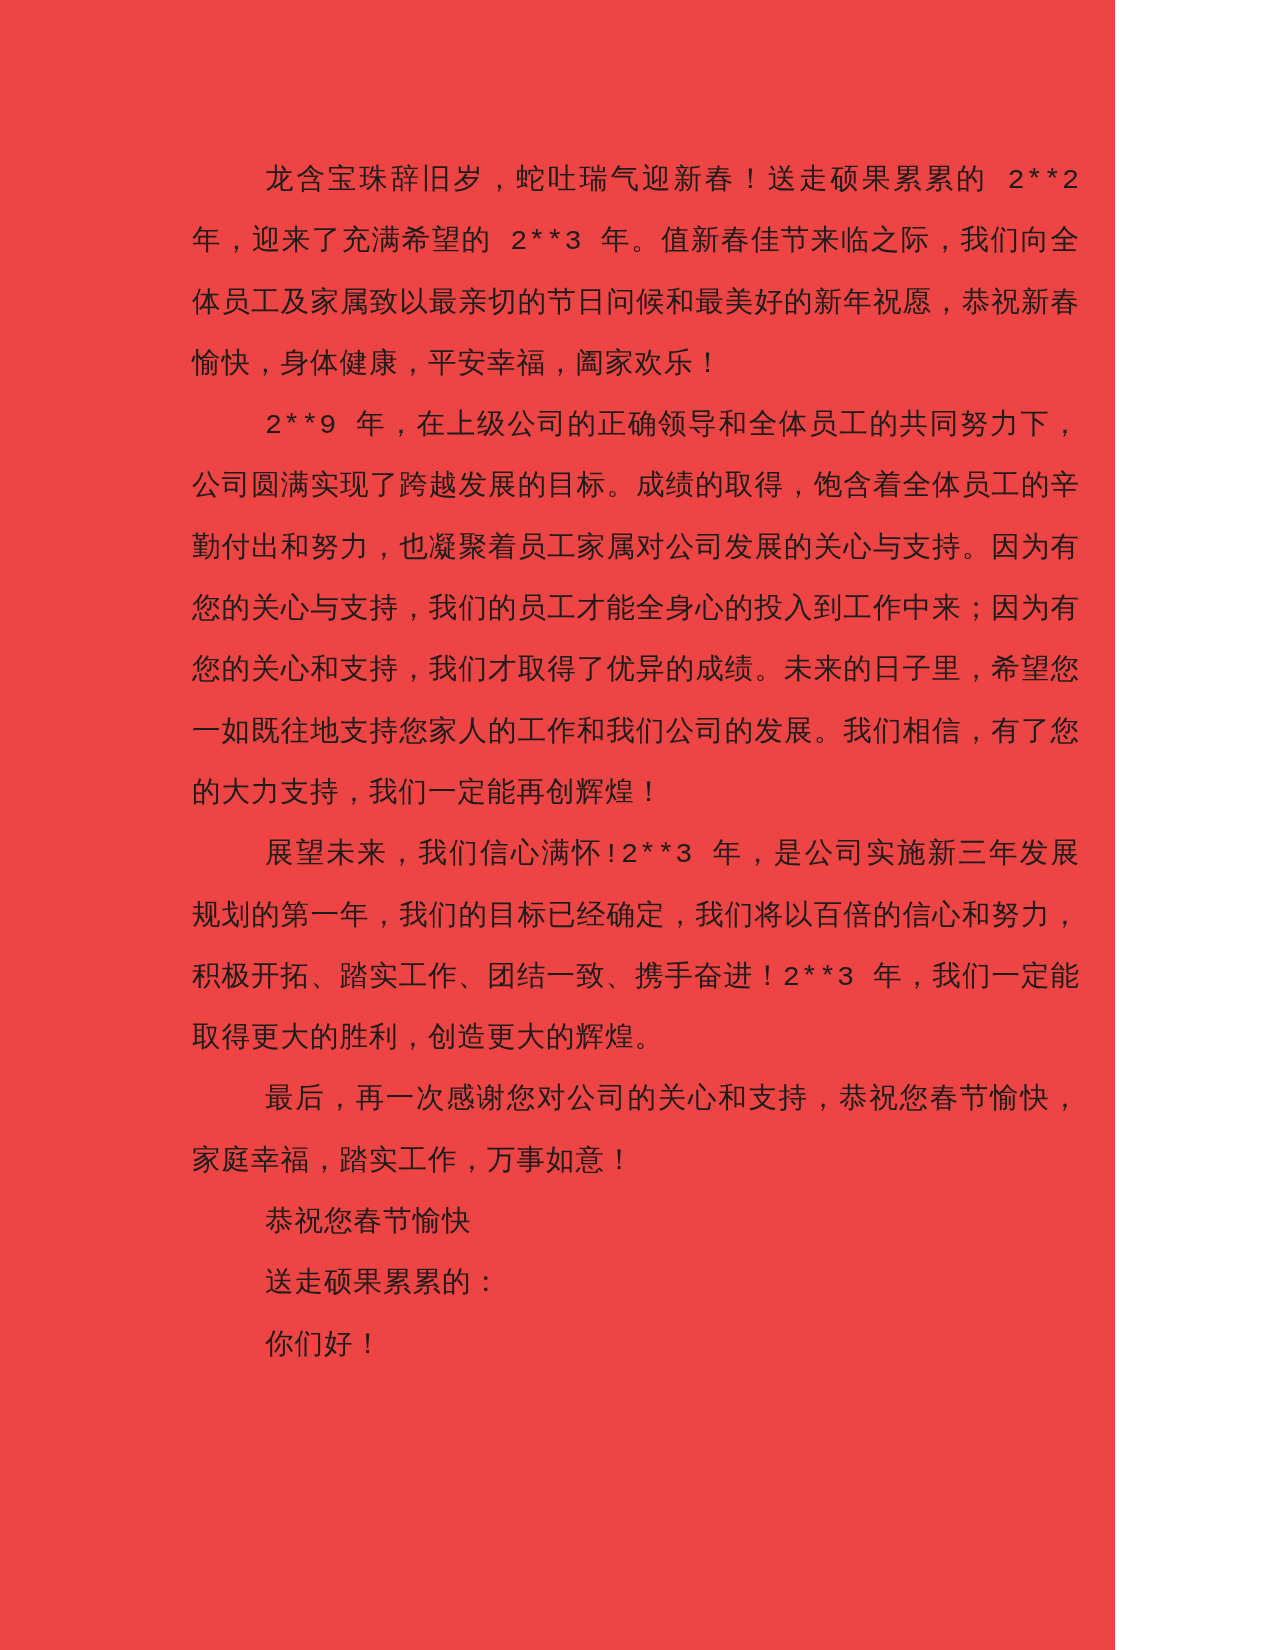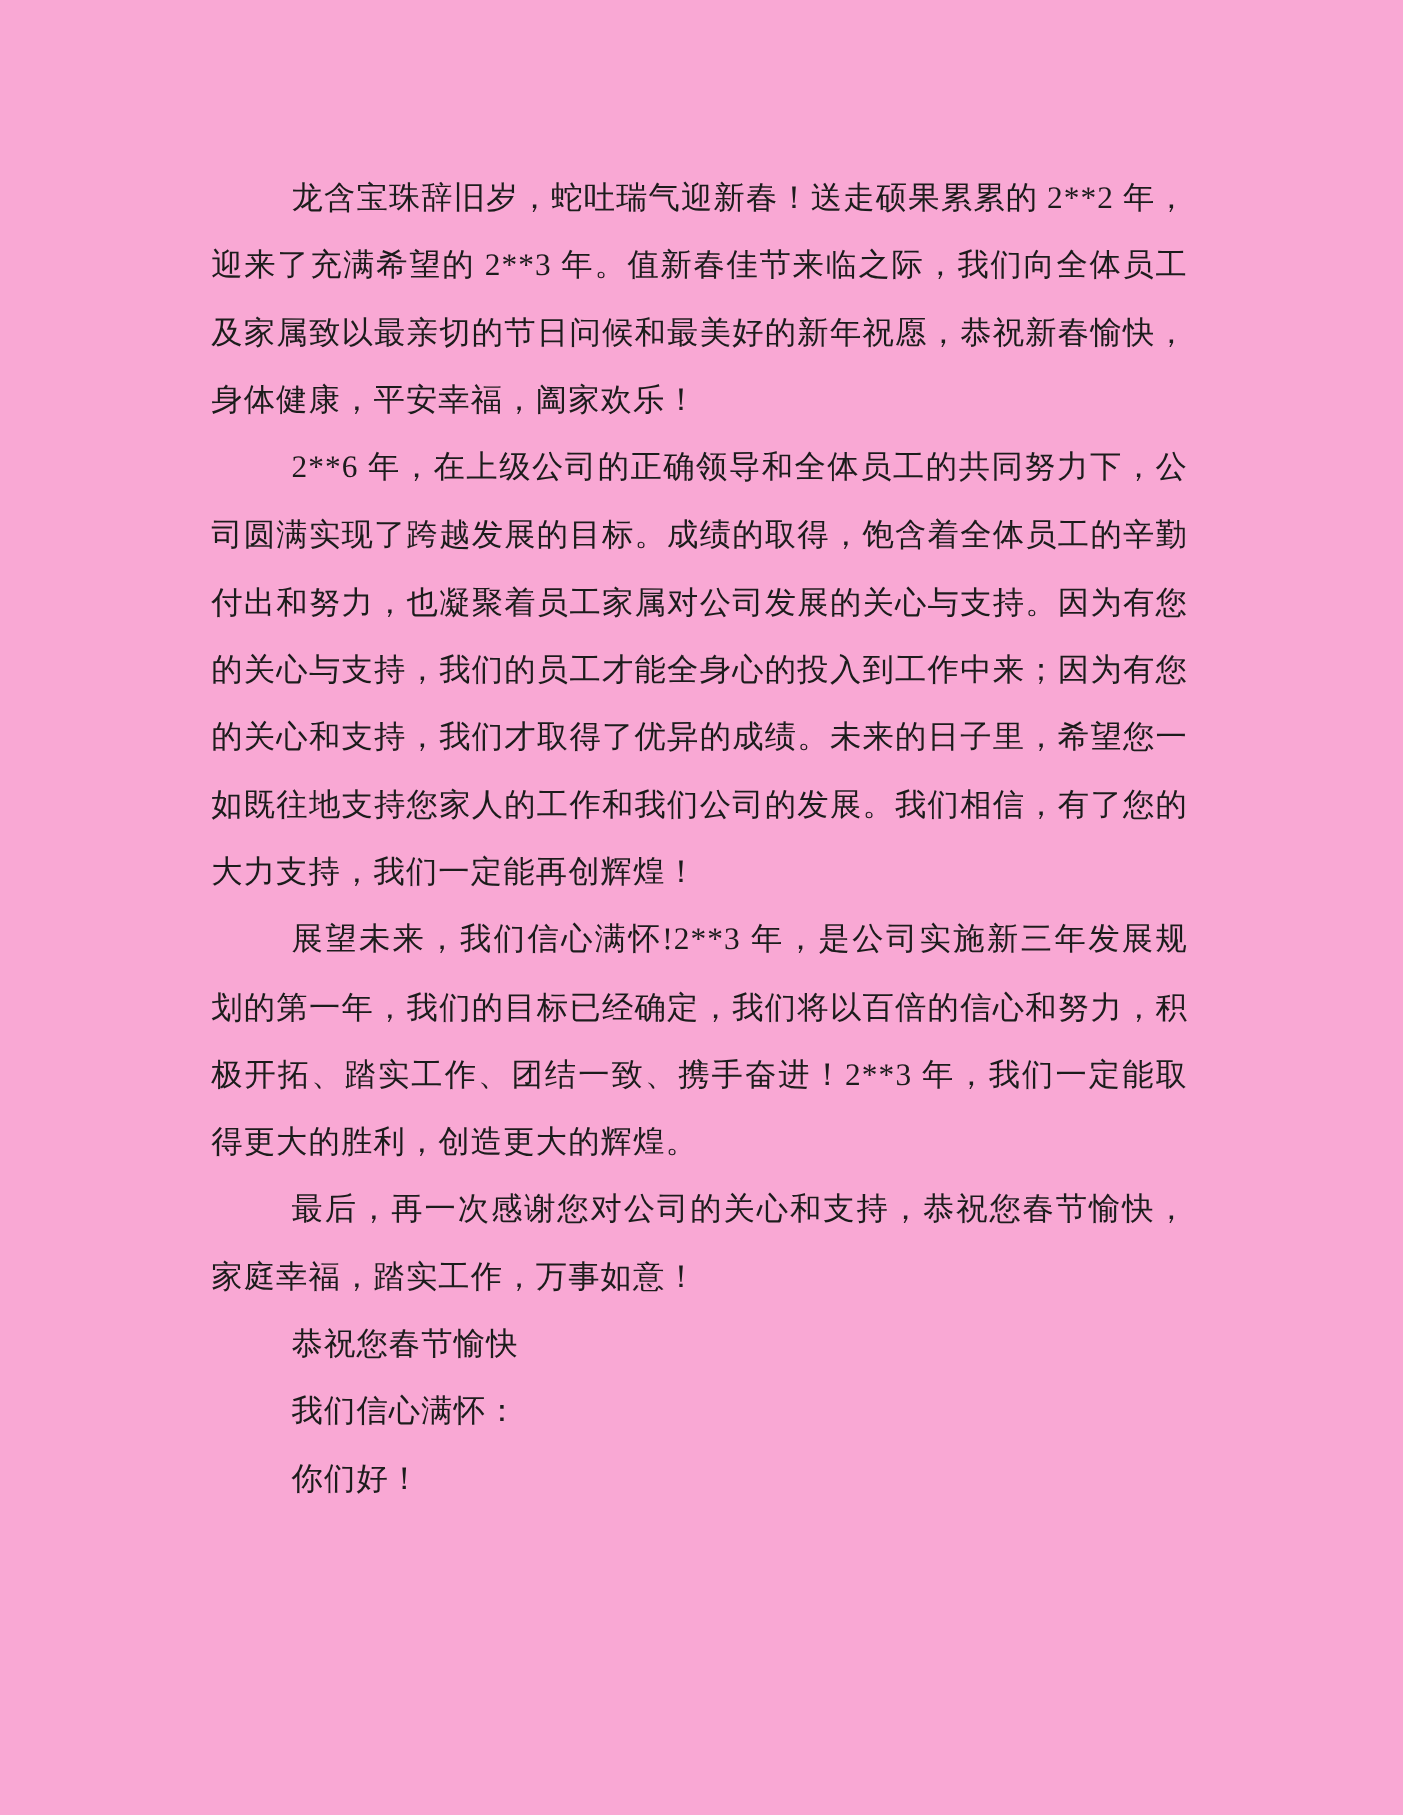--- a/index.html
+++ b/index.html
@@ -2,25 +2,25 @@
 <html><head>
 <meta charset="utf-8">
 <style>
   html, body {
     margin: 0;
     padding: 0;
     background: #ffffff;
   }
   .page {
     position: relative;
-    width: 1275px;
+    width: 1115px;
     height: 1650px;
-    background: #f9a8d4;
+    background: #ef4444;
     overflow: hidden;
-    font-family: Liberation Serif, serif;
+    font-family: Liberation Mono, monospace;
   }
   .doc-body {
     position: absolute;
     left: 192px;
     top: 150px;
     width: 888px;
     color: #1c1c1c;
   }
   .doc-body p {
     margin: 0;
@@ -33,20 +33,20 @@
     font-weight: 400;
     word-break: break-all;
   }
 </style>
 </head>
 <body>
 
 <div class="page">
   <div class="doc-body">
     <p>龙含宝珠辞旧岁，蛇吐瑞气迎新春！送走硕果累累的 2**2 年，迎来了充满希望的 2**3 年。值新春佳节来临之际，我们向全体员工及家属致以最亲切的节日问候和最美好的新年祝愿，恭祝新春愉快，身体健康，平安幸福，阖家欢乐！</p>
-    <p>2**6 年，在上级公司的正确领导和全体员工的共同努力下，公司圆满实现了跨越发展的目标。成绩的取得，饱含着全体员工的辛勤付出和努力，也凝聚着员工家属对公司发展的关心与支持。因为有您的关心与支持，我们的员工才能全身心的投入到工作中来；因为有您的关心和支持，我们才取得了优异的成绩。未来的日子里，希望您一如既往地支持您家人的工作和我们公司的发展。我们相信，有了您的大力支持，我们一定能再创辉煌！</p>
+    <p>2**9 年，在上级公司的正确领导和全体员工的共同努力下，公司圆满实现了跨越发展的目标。成绩的取得，饱含着全体员工的辛勤付出和努力，也凝聚着员工家属对公司发展的关心与支持。因为有您的关心与支持，我们的员工才能全身心的投入到工作中来；因为有您的关心和支持，我们才取得了优异的成绩。未来的日子里，希望您一如既往地支持您家人的工作和我们公司的发展。我们相信，有了您的大力支持，我们一定能再创辉煌！</p>
     <p>展望未来，我们信心满怀!2**3 年，是公司实施新三年发展规划的第一年，我们的目标已经确定，我们将以百倍的信心和努力，积极开拓、踏实工作、团结一致、携手奋进！2**3 年，我们一定能取得更大的胜利，创造更大的辉煌。</p>
     <p>最后，再一次感谢您对公司的关心和支持，恭祝您春节愉快，家庭幸福，踏实工作，万事如意！</p>
     <p>恭祝您春节愉快</p>
-    <p>我们信心满怀：</p>
+    <p>送走硕果累累的：</p>
     <p>你们好！</p>
   </div>
 </div>
 
 </body></html>

